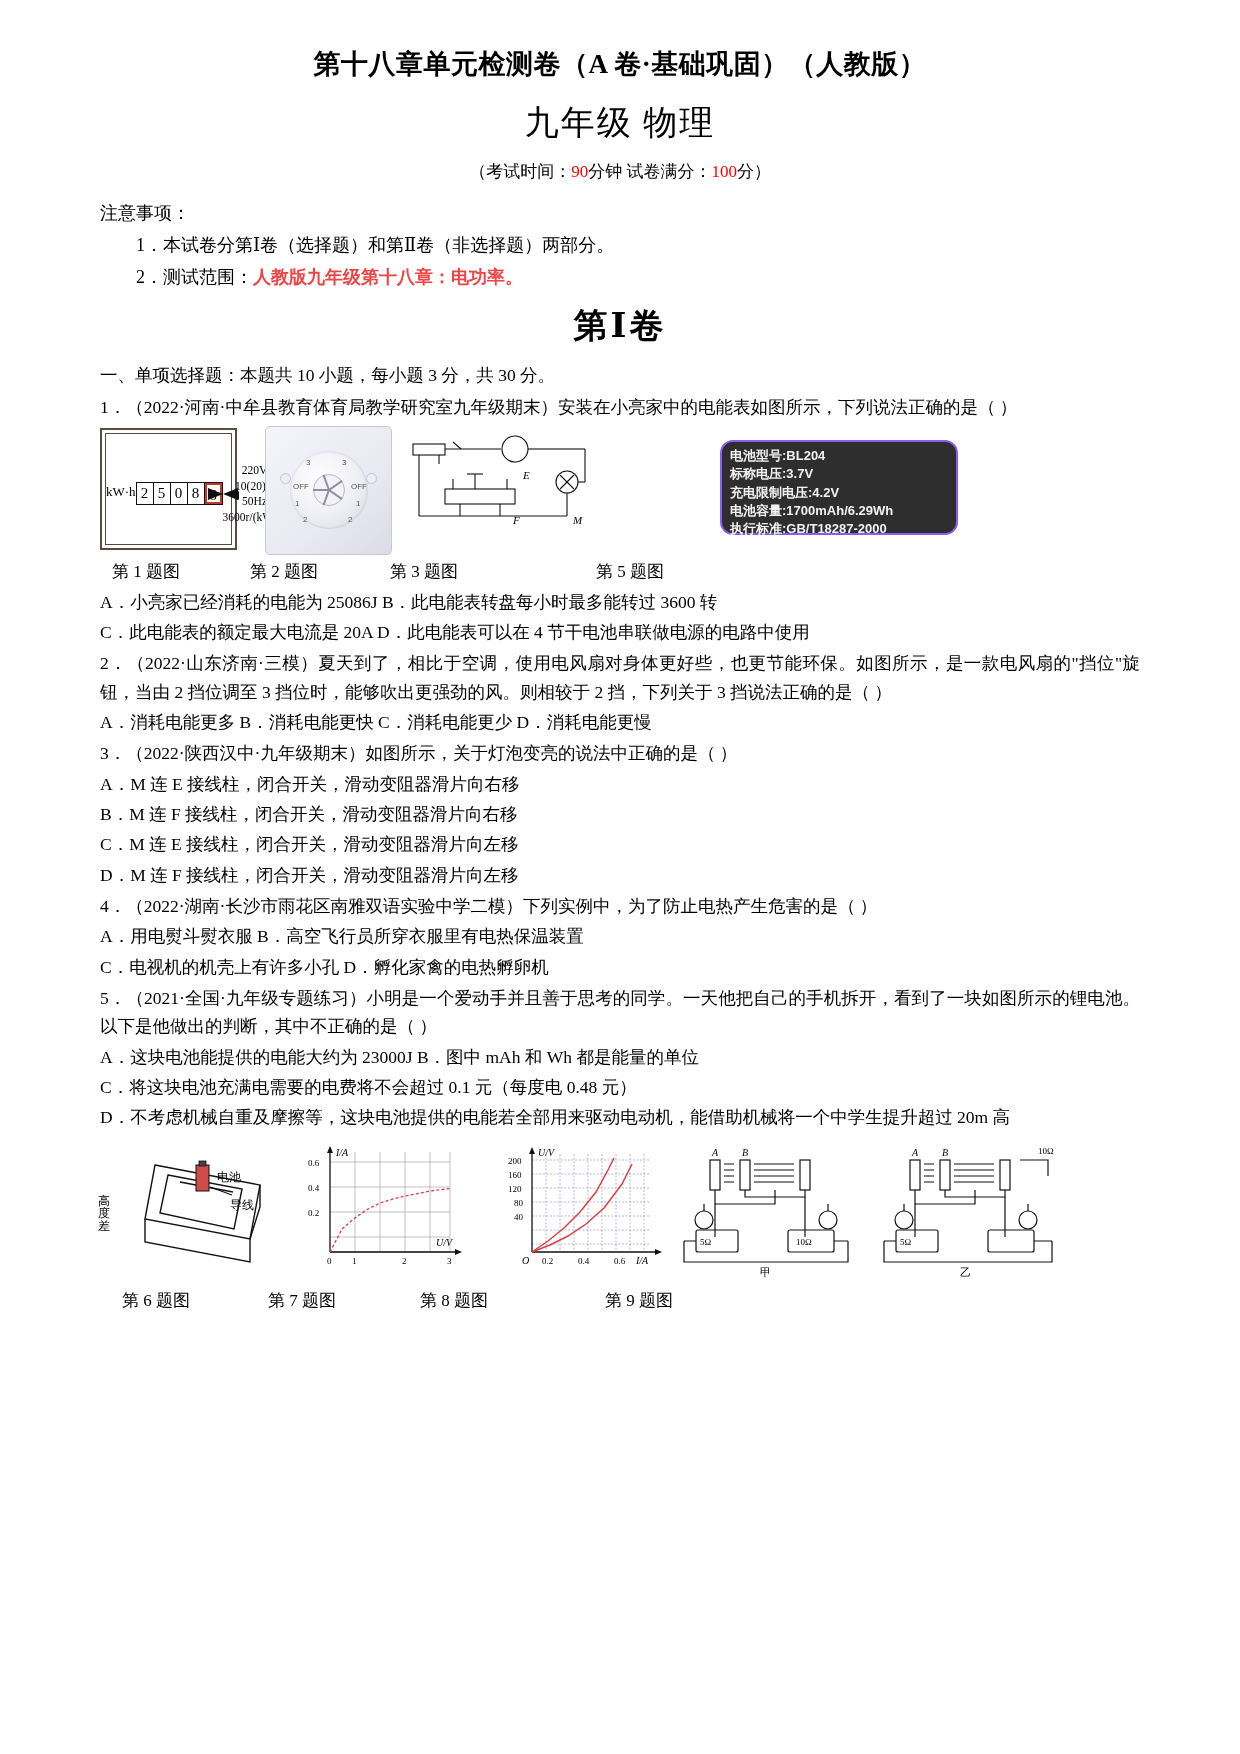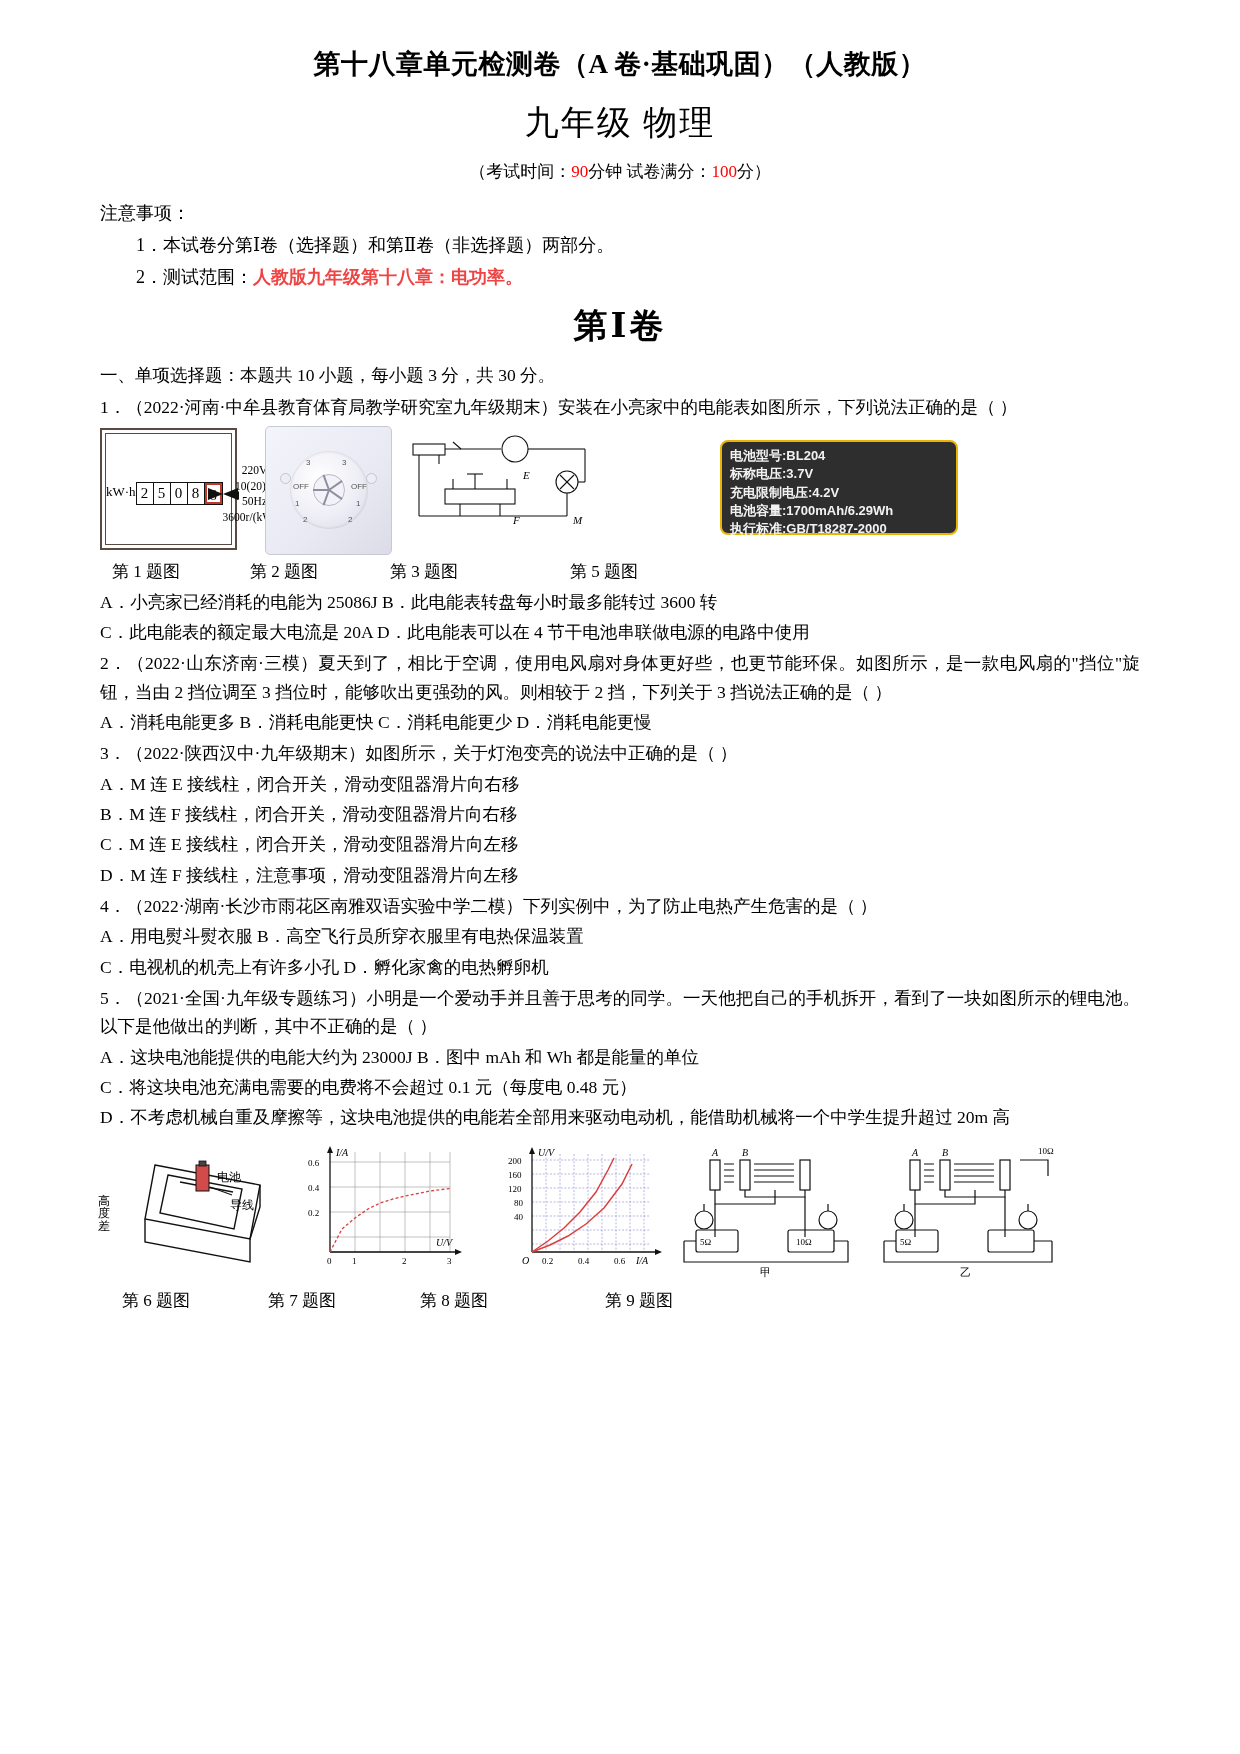--- a/index.html
+++ b/index.html
@@ -220,22 +220,22 @@
     height: 110px;
   }
   
   .battlabel {
     position: absolute;
     left: 620px;
     top: 12px;
     width: 238px;
     height: 95px;
     background: #2e2e2e;
-    border: 2px solid #eab308;
-    border-radius: 8px;
+    border: 2px solid #8b5cf6;
+    border-radius: 13px;
     padding: 5px 8px;
     box-sizing: border-box;
     color: #f2f2f2;
     font-family: "Liberation Sans", sans-serif;
     font-size: 13px;
     line-height: 1.42;
     font-weight: bold;
   }
   .figcaps1 {
     position: relative;
@@ -379,34 +379,34 @@
       <div>充电限制电压:4.2V</div>
       <div>电池容量:1700mAh/6.29Wh</div>
       <div>执行标准:GB/T18287-2000</div>
     </div>
   </div>
 
   <div class="figcaps1">
     <span style="left:12px">第 1 题图</span>
     <span style="left:150px">第 2 题图</span>
     <span style="left:290px">第 3 题图</span>
-    <span style="left:470px">第 5 题图</span>
+    <span style="left:496px">第 5 题图</span>
   </div>
 
   <div class="opt">A．小亮家已经消耗的电能为 25086J   B．此电能表转盘每小时最多能转过 3600 转</div>
   <div class="opt">C．此电能表的额定最大电流是 20A   D．此电能表可以在 4 节干电池串联做电源的电路中使用</div>
 
   <div class="q"><span>2．</span><span>（2022·山东济南·三模）夏天到了，相比于空调，使用电风扇对身体更好些，也更节能环保。如图所示，是一款电风扇的"挡位"旋钮，当由 2 挡位调至 3 挡位时，能够吹出更强劲的风。则相较于 2 挡，下列关于 3 挡说法正确的是（       ）</span></div>
   <div class="opt">A．消耗电能更多    B．消耗电能更快    C．消耗电能更少    D．消耗电能更慢</div>
 
   <div class="q"><span>3．</span><span>（2022·陕西汉中·九年级期末）如图所示，关于灯泡变亮的说法中正确的是（       ）</span></div>
   <div class="opt">A．M 连 E 接线柱，闭合开关，滑动变阻器滑片向右移</div>
   <div class="opt">B．M 连 F 接线柱，闭合开关，滑动变阻器滑片向右移</div>
   <div class="opt">C．M 连 E 接线柱，闭合开关，滑动变阻器滑片向左移</div>
-  <div class="opt">D．M 连 F 接线柱，注意事项，滑动变阻器滑片向左移</div>
+  <div class="opt">D．M 连 F 接线柱，闭合开关，滑动变阻器滑片向左移</div>
 
   <div class="q"><span>4．</span><span>（2022·湖南·长沙市雨花区南雅双语实验中学二模）下列实例中，为了防止电热产生危害的是（       ）</span></div>
   <div class="opt">A．用电熨斗熨衣服          B．高空飞行员所穿衣服里有电热保温装置</div>
   <div class="opt">C．电视机的机壳上有许多小孔    D．孵化家禽的电热孵卵机</div>
 
   <div class="q"><span>5．</span><span>（2021·全国·九年级专题练习）小明是一个爱动手并且善于思考的同学。一天他把自己的手机拆开，看到了一块如图所示的锂电池。以下是他做出的判断，其中不正确的是（       ）</span></div>
   <div class="opt">A．这块电池能提供的电能大约为 23000J    B．图中 mAh 和 Wh 都是能量的单位</div>
   <div class="opt">C．将这块电池充满电需要的电费将不会超过 0.1 元（每度电 0.48 元）</div>
   <div class="opt">D．不考虑机械自重及摩擦等，这块电池提供的电能若全部用来驱动电动机，能借助机械将一个中学生提升超过 20m 高</div>
 

